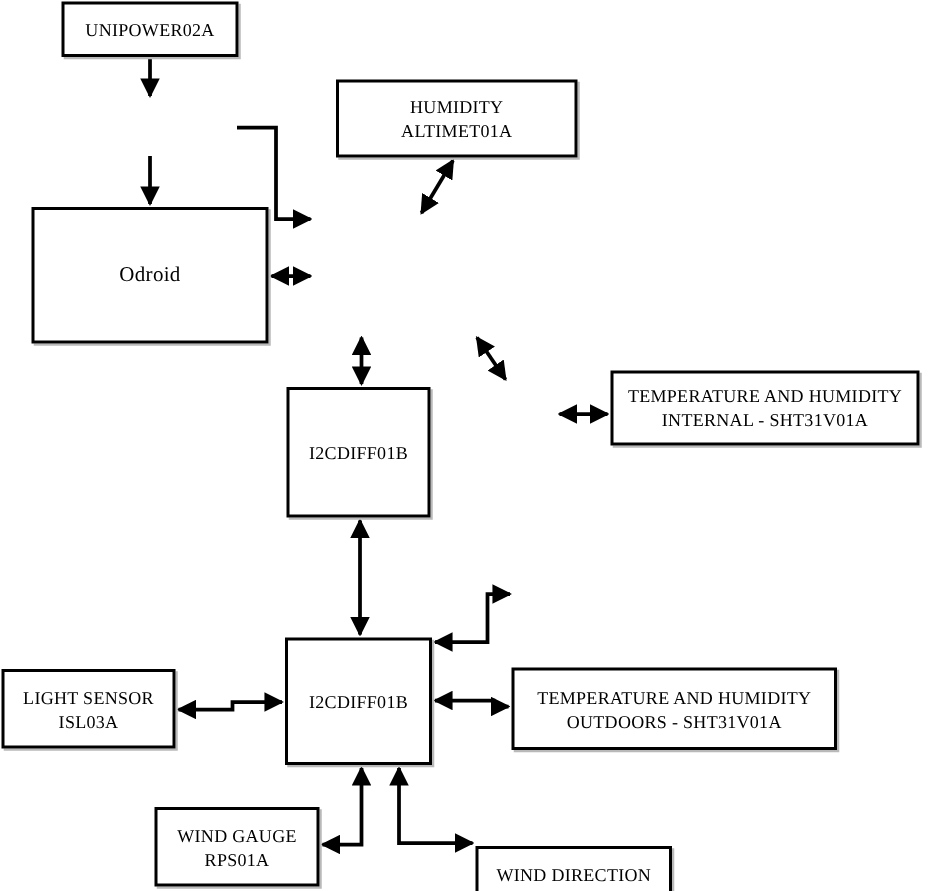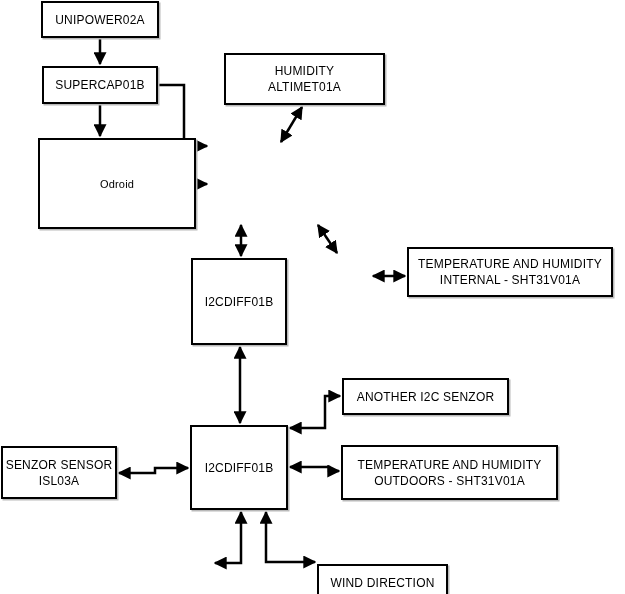--- a/index.html
+++ b/index.html
@@ -5,21 +5,21 @@
   html, body {
     margin: 0;
     padding: 0;
     background: #ffffff;
   }
   #canvas {
     position: relative;
     width: 625px;
     height: 594px;
     background: #ffffff;
-    font-family: Liberation Sans, sans-serif;
+    font-family: Liberation Serif, serif;
     overflow: hidden;
   }
   #wires {
     position: absolute;
     left: 0;
     top: 0;
     z-index: 1;
   }
   .node {
     position: absolute;
@@ -34,21 +34,21 @@
     white-space: pre-line;
     color: #000000;
     font-size: 12px;
     line-height: 16px;
     letter-spacing: 0.2px;
     z-index: 2;
   }
   
   #n-unipower       { left: 41px;  top: 1px;   width: 118px; height: 37px; }
   #n-supercap       { left: 42px;  top: 66px;  width: 116px; height: 38px; }
-  #n-odroid         { left: 38px;  top: 138px; width: 158px; height: 91px; font-size: 11px; }
+  #n-odroid         { left: 21px;  top: 138px; width: 158px; height: 91px; font-size: 14px; }
   #n-barometr       { left: 224px; top: 53px;  width: 161px; height: 52px; }
   #n-i2chub         { left: 209px; top: 144px; width: 140px; height: 79px; }
   #n-rj12           { left: 315px; top: 255px; width: 56px;  height: 40px; }
   #n-temp-internal  { left: 407px; top: 247px; width: 206px; height: 50px; }
   #n-i2cdiff-upper  { left: 191px; top: 258px; width: 96px;  height: 87px; }
   #n-i2cdiff-lower  { left: 190px; top: 425px; width: 98px;  height: 85px; }
   #n-another        { left: 342px; top: 378px; width: 167px; height: 37px; }
   #n-temp-outdoors  { left: 341px; top: 445px; width: 217px; height: 55px; }
   #n-light          { left: 1px;   top: 446px; width: 116px; height: 53px; }
   #n-wind-gauge     { left: 103px; top: 538px; width: 110px; height: 53px; }
@@ -83,29 +83,29 @@
     <path class="wire" d="M373 276 L405 276" marker-start="url(#ah)" marker-end="url(#ah)"></path>
     <path class="wire" d="M240 347 L240 423" marker-start="url(#ah)" marker-end="url(#ah)"></path>
     <path class="wire" d="M290 428 L325 428 L325 396 L340 396" marker-start="url(#ah)" marker-end="url(#ah)"></path>
     <path class="wire" d="M290 467 L329 467 L329 471 L339 471" marker-start="url(#ah)" marker-end="url(#ah)"></path>
     <path class="wire" d="M119 473 L155 473 L155 468 L188 468" marker-start="url(#ah)" marker-end="url(#ah)"></path>
     <path class="wire" d="M241 512 L241 563 L215 563" marker-start="url(#ah)" marker-end="url(#ah)"></path>
     <path class="wire" d="M266 512 L266 562 L315 562" marker-start="url(#ah)" marker-end="url(#ah)"></path>
   </svg>
 
   <div class="node" id="n-unipower">UNIPOWER02A</div>
-  <div class="node" id="n-supercap">SUPERCAP01B</div>
   <div class="node" id="n-odroid">Odroid</div>
   <div class="node" id="n-barometr">HUMIDITY
 ALTIMET01A</div>
   <div class="node" id="n-temp-internal">TEMPERATURE AND HUMIDITY
 INTERNAL - SHT31V01A</div>
   <div class="node" id="n-i2cdiff-upper">I2CDIFF01B</div>
   <div class="node" id="n-i2cdiff-lower">I2CDIFF01B</div>
-  <div class="node" id="n-another">ANOTHER I2C SENZOR</div>
   <div class="node" id="n-temp-outdoors">TEMPERATURE AND HUMIDITY
 OUTDOORS - SHT31V01A</div>
-  <div class="node" id="n-light">SENZOR SENSOR
+  <div class="node" id="n-light">LIGHT SENSOR
 ISL03A</div>
+  <div class="node" id="n-wind-gauge">WIND GAUGE
+RPS01A</div>
   <div class="node" id="n-wind-direction">WIND DIRECTION
 MAG01A</div>
 
 </div>
 
 </body></html>

